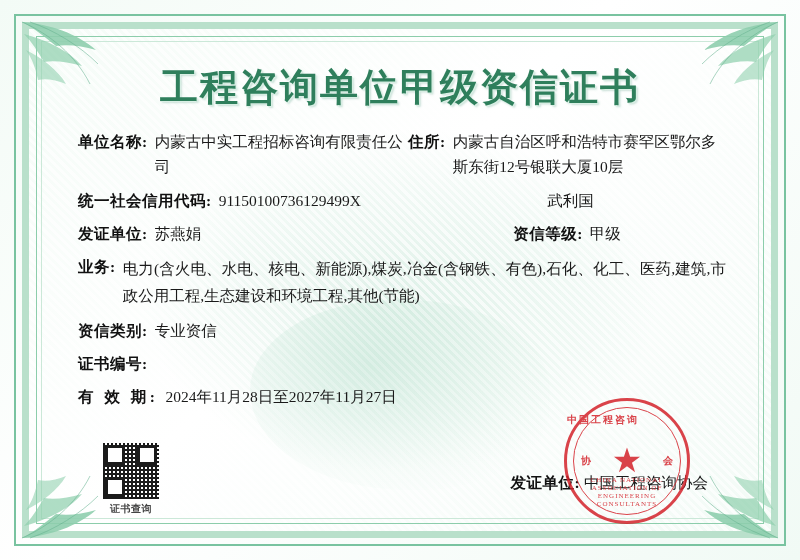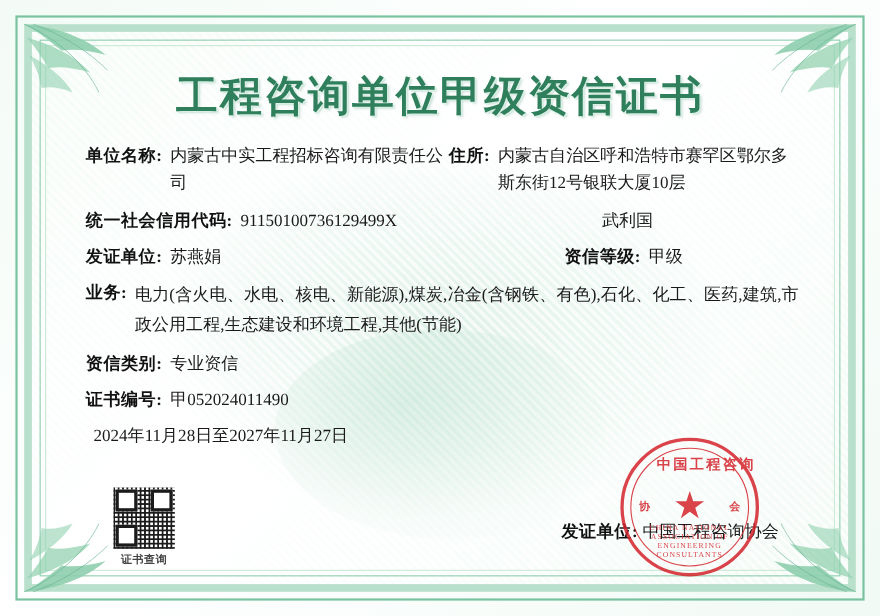--- a/index.html
+++ b/index.html
@@ -229,22 +229,22 @@
     position: absolute;
     left: 50%; top: 50%;
     transform: translate(-50%,-50%);
     font-size: 34px;
     line-height: 1;
     color: #d4232b;
   }
   .seal .arc-top {
     position: absolute;
     left: 0; right: 0; top: 12px;
-    text-align: right;
-    font-size: 13px;
+    text-align: left;
+    font-size: 10px;
     letter-spacing: 2px;
     font-weight: bold;
   }
   .seal .arc-bottom {
     position: absolute;
     left: 0; right: 0; bottom: 13px;
     text-align: center;
     font-size: 7px;
     letter-spacing: 1px;
   }
@@ -381,24 +381,24 @@
         <span class="lbl">资信类别:</span>
         <span class="sep"></span>
         <span class="val">专业资信</span>
       </div>
       <div class="col-right"></div>
     </div>
 
     <div class="row">
       <span class="lbl">证书编号:</span>
       <span class="sep"></span>
-      <span class="val">甲052024011490</span>
-    </div>
-
-    <div class="row">
+    </div>
+
+    <div class="row">
+      <span class="lbl sp">有 效 期:</span>
       <span class="sep"></span>
       <span class="val">2024年11月28日至2027年11月27日</span>
     </div>
 
   </div>
 
   <div class="qr-wrap">
     <div class="qr">
         <span class="qr-i"></span>
       </div>

